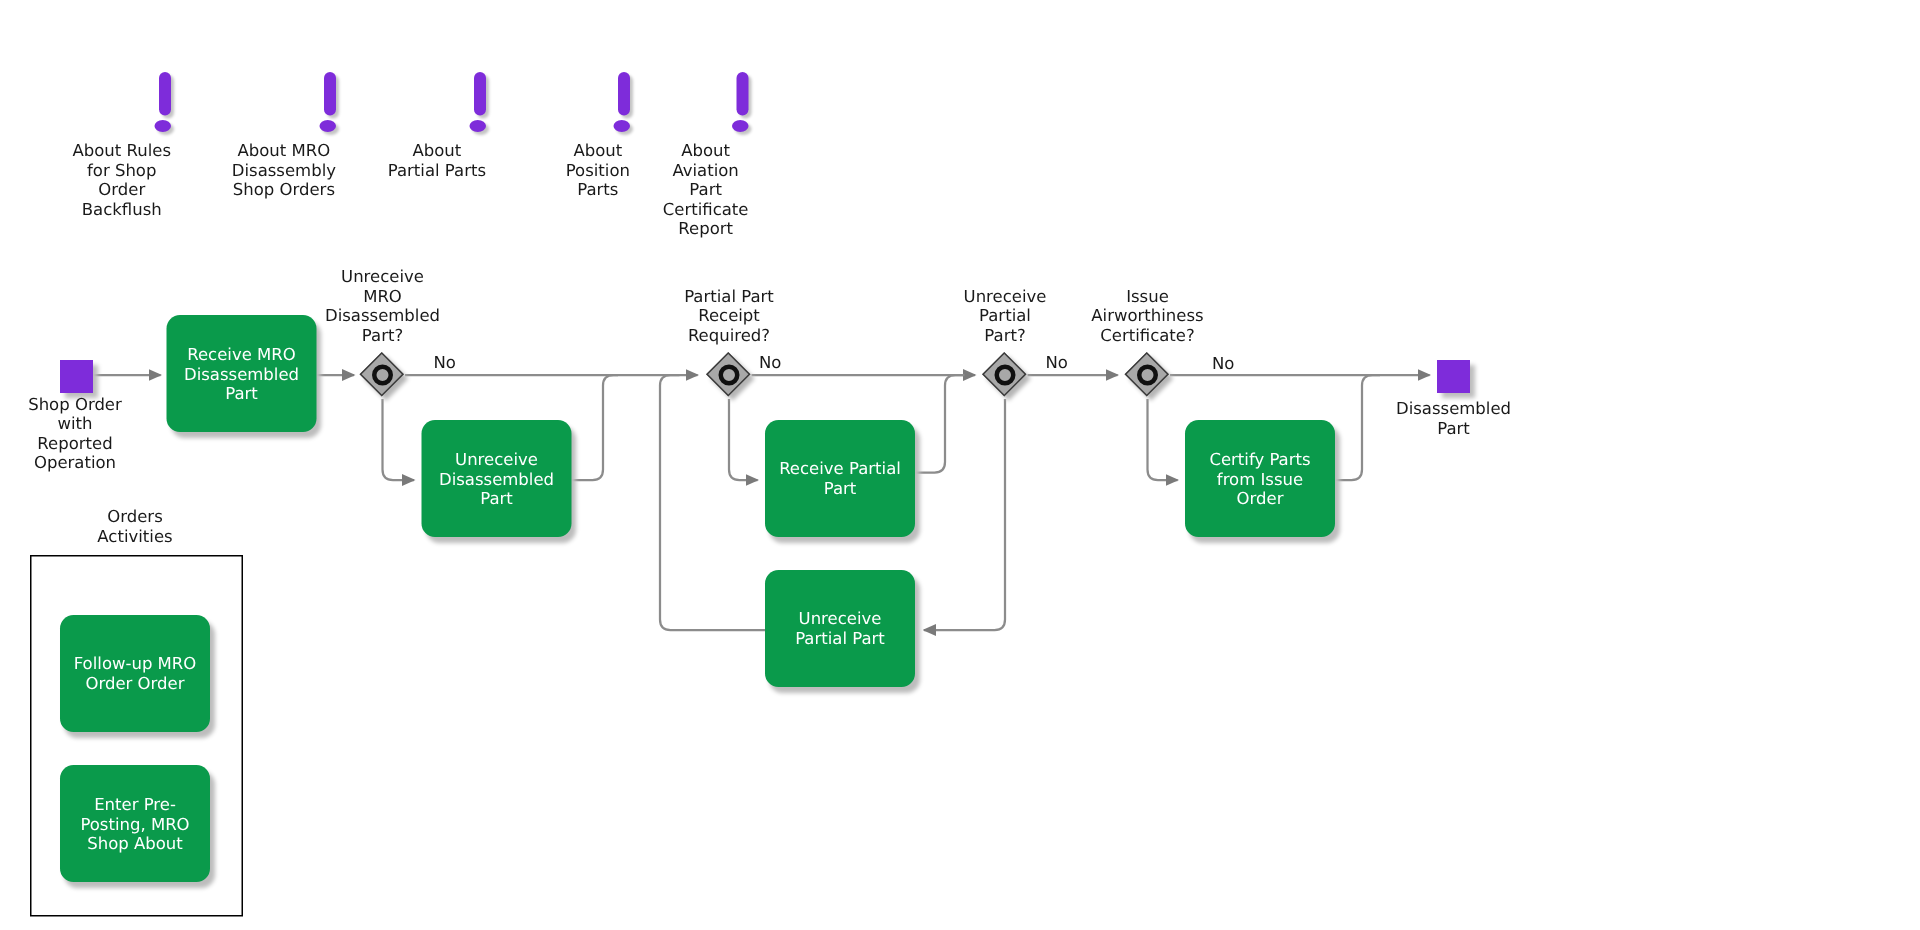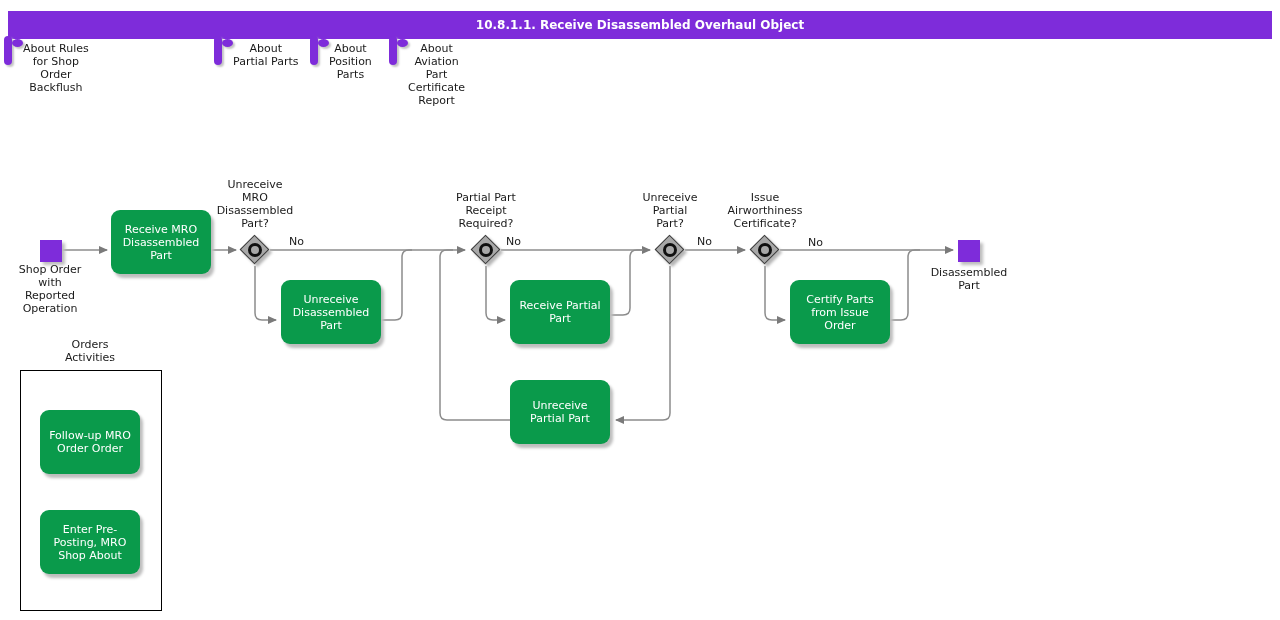--- a/index.html
+++ b/index.html
@@ -6,26 +6,26 @@
   .stage {
     position:relative; width:1280px; height:620px; background:#ffffff;
     font-family:"DejaVu Sans","Liberation Sans",sans-serif;
     font-size:11px; color:#1a1a1a; overflow:hidden;
   }
   .titlebar {
     position:absolute; left:8px; top:11px; width:1264px; height:28px;
     background:#7e2cda; color:#ffffff; font-size:12px; font-weight:bold;
     display:flex; align-items:center; justify-content:center;
   }
-  .icon-group { position:absolute; top:36px; width:110px; display:flex; align-items:flex-start; }
+  .icon-group { position:absolute; top:48px; width:110px; display:flex; flex-direction:column; align-items:flex-end; }
   .excl-bar { width:8px; height:29px; background:#7e2cda; border-radius:4px; box-shadow:2px 2px 2px #c4c4c4; }
   .excl-dot { width:11px; height:8px; background:#7e2cda; border-radius:50%; margin-top:3px; box-shadow:2px 2px 2px #c4c4c4; }
   .icon-label { margin-top:6px; text-align:center; white-space:pre-line; line-height:13px; }
   .task {
-    position:absolute; width:100px; height:64px; background:#0a9a4b; border-radius:9px;
+    position:absolute; width:100px; height:78px; background:#0a9a4b; border-radius:9px;
     color:#ffffff; display:flex; align-items:center; justify-content:center;
     text-align:center; white-space:pre-line; line-height:13px;
     box-shadow:3px 4px 3px #bdbdbd; cursor:pointer;
   }
   .event-square { position:absolute; width:22px; height:22px; background:#7e2cda; box-shadow:3px 3px 3px #bdbdbd; }
   .node-label { position:absolute; text-align:center; white-space:pre-line; line-height:13px; }
   .decision { position:absolute; width:30px; height:30px; cursor:pointer; }
   .decision .shape {
     position:absolute; left:4px; top:4px; width:19px; height:19px;
     background:#a8a8a8; border:1px solid #3a3a3a; transform:rotate(45deg);
@@ -37,31 +37,35 @@
   }
   .no-label { position:absolute; line-height:13px; }
   .ga-box { position:absolute; left:20px; top:370px; width:140px; height:239px; background:#ffffff; border:1px solid #000000; }
   .connectors { position:absolute; left:0; top:0; pointer-events:none; }
 </style>
 </head>
 <body>
 
 <div class="stage">
 
-  <div class="titlebar">
-    <span>10.8.1.1. Receive Disassembled Overhaul Object</span>
-  </div>
 
   <div class="icon-group" style="left:4px">
     <div class="excl-bar"></div>
     <div class="excl-dot"></div>
     <div class="icon-label">About Rules
 for Shop
 Order
 Backflush</div>
+  </div>
+  <div class="icon-group" style="left:114px">
+    <div class="excl-bar"></div>
+    <div class="excl-dot"></div>
+    <div class="icon-label">About MRO
+Disassembly
+Shop Orders</div>
   </div>
   <div class="icon-group" style="left:214px">
     <div class="excl-bar"></div>
     <div class="excl-dot"></div>
     <div class="icon-label">About
 Partial Parts</div>
   </div>
   <div class="icon-group" style="left:310px">
     <div class="excl-bar"></div>
     <div class="excl-dot"></div>

